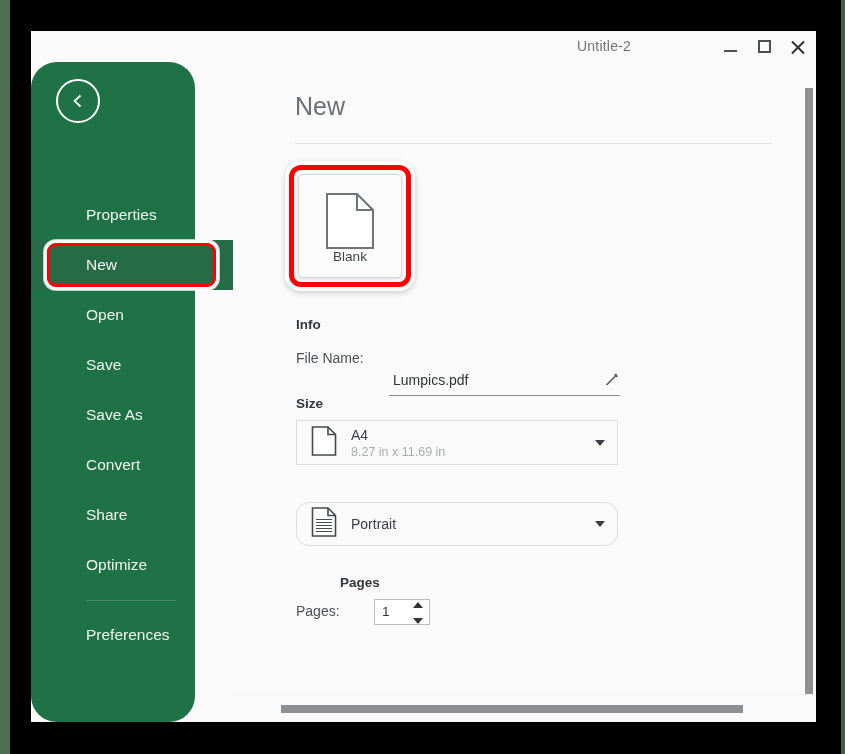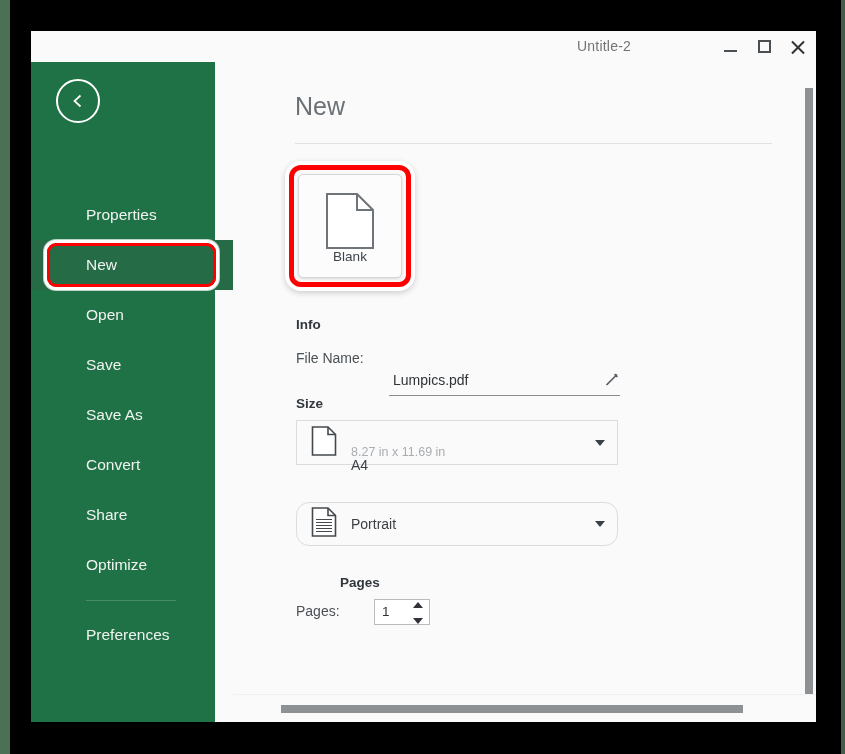--- a/index.html
+++ b/index.html
@@ -54,23 +54,24 @@
   .winbtn .cls:before, .winbtn .cls:after {
     content:""; position: absolute; left: 50%; top: 0;
     width: 2px; height: 17px; background: #2f3337;
   }
   .winbtn .cls:before { transform: translateX(-50%) rotate(45deg); }
   .winbtn .cls:after  { transform: translateX(-50%) rotate(-45deg); }
 
   
   .sidebar {
     position: absolute; left: 0; top: 31px;
-    width: 184px; height: 660px;
+    width: 164px; height: 660px;
     background: #1d7344;
     background: #1f7246;
+    border-radius: 26px;
   }
   .back-btn {
     position: absolute; left: 25px; top: 17px;
     width: 44px; height: 44px; border-radius: 50%;
     border: 2px solid #ffffff;
     display: flex; align-items: center; justify-content: center;
     cursor: pointer;
   }
   .back-btn svg { display: block; }
 
@@ -171,21 +172,21 @@
     position: absolute;
     border: 1px solid #dcdcdc;
     background: #fafafa;
     cursor: pointer;
   }
   .dd-size { left: 63px; top: 358px; width: 322px; height: 45px; }
   .dd-orient { left: 63px; top: 440px; width: 322px; height: 44px; border-radius: 13px; }
   .dd-icon { position: absolute; left: 14px; top: 50%; transform: translateY(-50%); }
   .dd-main {
     position: absolute; left: 54px; top: 6px;
-    font-size: 14px; color: #3a4045; margin-top: 30px;
+    font-size: 14px; color: #3a4045;
   }
   .dd-sub {
     position: absolute; left: 54px; top: 24px;
     font-size: 12.5px; color: #a9adb1;
   }
   .dd-mid {
     position: absolute; left: 54px; top: 50%; transform: translateY(-50%);
     font-size: 14px; color: #3a4045;
   }
   .dd-arrow {

